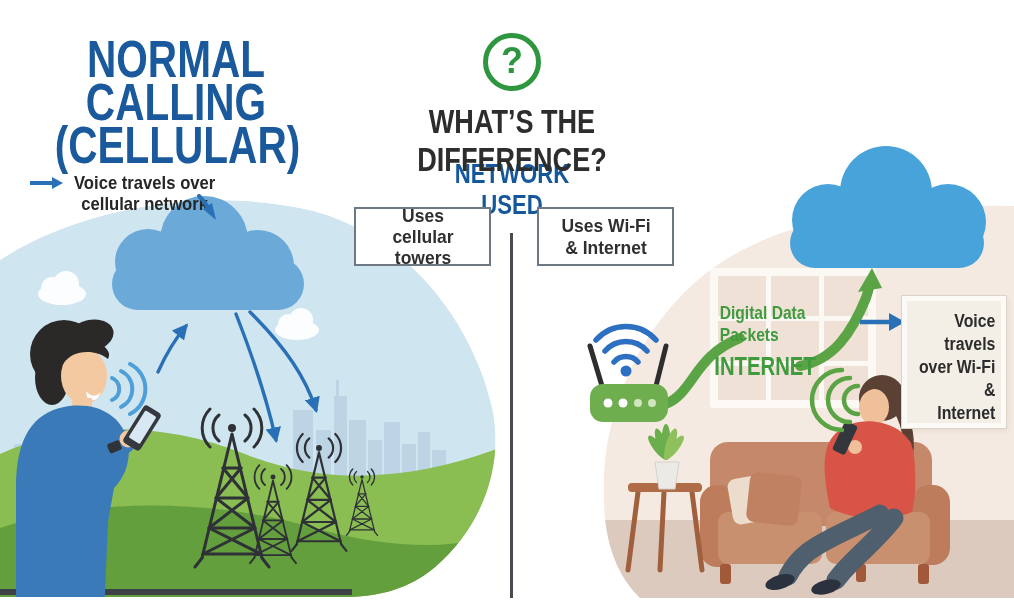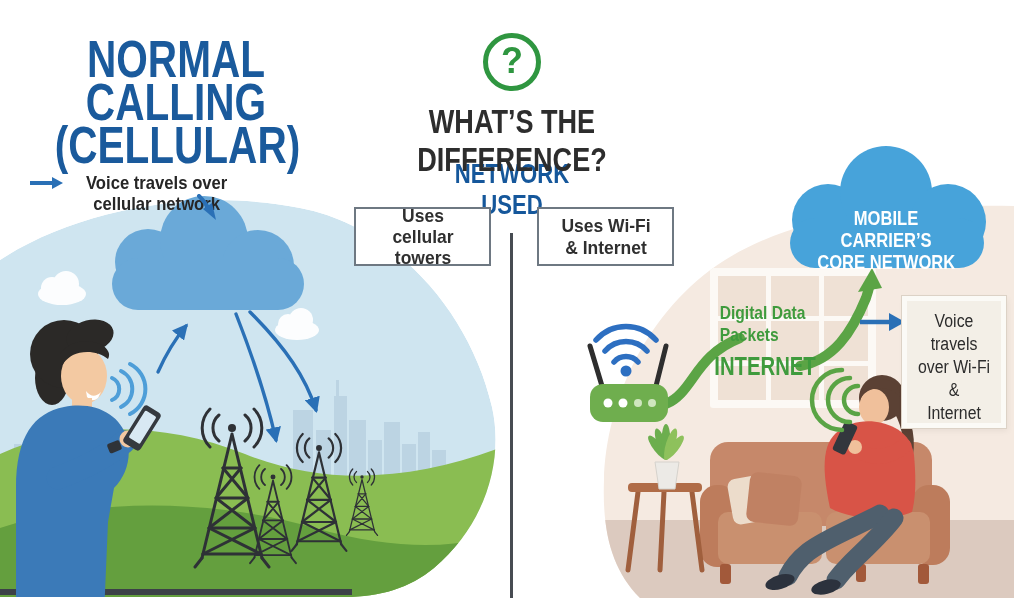--- a/index.html
+++ b/index.html
@@ -15,33 +15,33 @@
     color:#2f9640;font-weight:bold;font-size:36px;padding-bottom:3px;}
   #headline{left:327px;top:103px;width:370px;text-align:center;font-weight:bold;font-size:33px;color:#2d2d2d;}
   #section-label{left:412px;top:159px;width:200px;text-align:center;font-weight:bold;font-size:27px;color:#15579b;}
   .netbox{top:207px;width:133px;height:55px;background:#fff;border:2px solid #6e7882;box-sizing:content-box;
     display:flex;align-items:center;justify-content:center;text-align:center;
     font-weight:bold;font-size:19px;color:#2f2f2f;line-height:1.12;}
   .netbox .inner{width:108px;display:inline-block;transform:scaleX(.92);transform-origin:center;}
   #box-cellular{left:354px;}
   #box-wifi{left:537px;}
   #divider{left:510px;top:233px;width:3px;height:365px;background:#474c52;}
-  #annotation{left:28px;top:172px;display:flex;gap:22px;align-items:flex-start;}
+  #annotation{left:28px;top:172px;display:flex;gap:10px;align-items:flex-start;}
   #annotation .txt{font-size:18.5px;font-weight:bold;color:#262626;line-height:1.16;text-align:center;
     transform:scaleX(.9);transform-origin:left top;display:inline-block;}
   .cloudlabel{text-align:center;color:#fff;font-weight:bold;font-size:19.5px;line-height:22px;}
   #cloud-label-left{left:118px;top:258px;width:176px;}
   #cloud-label-right{left:800px;top:207px;width:172px;}
   #packets-label{left:704px;top:302px;width:175px;text-align:left;font-weight:bold;font-size:19px;color:#3f9b3d;}
   #packets-label .cond{transform:scaleX(.82);}
   #internet-label{left:700px;top:351px;width:105px;text-align:center;font-weight:bold;font-size:26px;color:#3f9b3d;}
   #internet-label .cond{transform:scaleX(.78);}
   #voice-panel{left:902px;top:296px;width:104px;height:132px;background:#f3efe7;border:5px solid #fbfaf6;
     box-sizing:border-box;box-shadow:0 0 0 1px #dcd2c6,2px 3px 6px rgba(0,0,0,.06);
-    text-align:center;padding-top:9px;font-size:18px;font-weight:normal;color:#2c2c2c;line-height:1.28;}
+    text-align:right;padding-top:9px;font-size:18px;font-weight:bold;color:#2c2c2c;line-height:1.28;}
   #voice-panel .cond{transform:scaleX(.88);}
   #voice-panel span{display:block;}
   svg{display:block;}
 </style>
 </head>
 <body>
 
 <div id="canvas">
 
   <svg class="abs" style="left:0;top:192px;" width="510" height="424" viewBox="0 0 510 424">
@@ -277,24 +277,20 @@
       <span style="display:block;">Voice travels over</span>
       <span style="display:block;">cellular network</span>
     </div>
   </div>
   <svg class="abs" style="left:196px;top:194px;" width="24" height="28">
     <path d="M3,2 C8,7 11,11 13,16" stroke="#2a70b6" stroke-width="4" fill="none" stroke-linecap="round"></path>
     <polygon points="7,15 20,26 16,9" fill="#2a70b6"></polygon>
   </svg>
 
 
-  <div class="abs cloudlabel" id="cloud-label-right">
-    <span class="cond" style="transform:scaleX(.85);">MOBILE CARRIER’S</span><br>
-    <span class="cond" style="transform:scaleX(.85);">CORE NETWORK</span>
-  </div>
 
   <div class="abs" id="packets-label">
     <span class="cond">Digital Data Packets</span>
   </div>
 
   <div class="abs" id="internet-label">
     <span class="cond">INTERNET</span>
   </div>
 
   <div class="abs" id="voice-panel">

